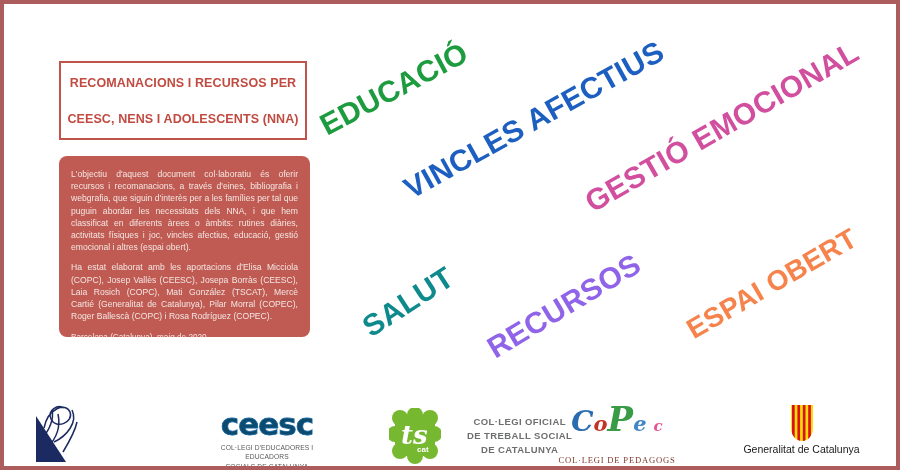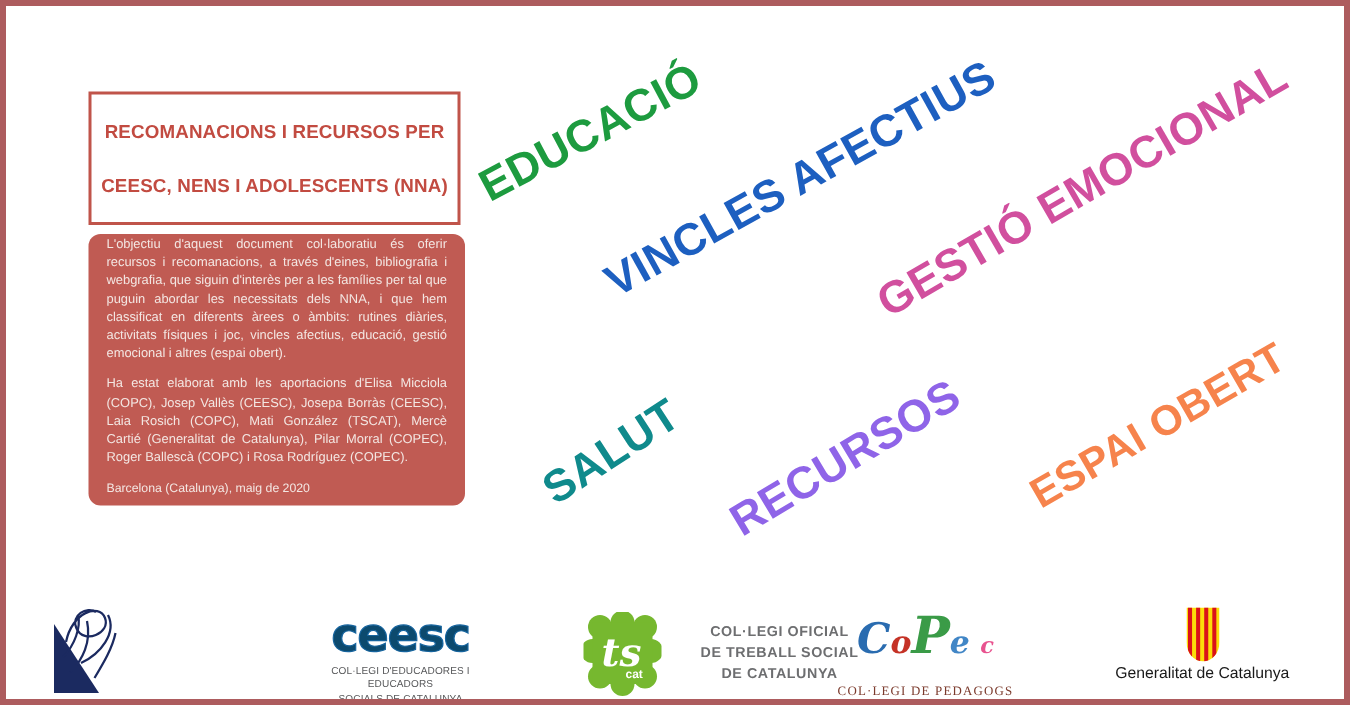--- a/index.html
+++ b/index.html
@@ -4,31 +4,31 @@
 <style>
   * { margin:0; padding:0; box-sizing:border-box; }
   html,body { background:#fff; }
   .poster {
     position:relative; width:900px; height:470px; background:#fff;
     border:4px solid #ad5c5e; overflow:hidden;
     font-family:"Liberation Sans", sans-serif;
   }
   
   .title-box {
-    position:absolute; left:55px; top:57px; width:248px; height:89px;
+    position:absolute; left:55px; top:57px; width:248px; height:79px;
     border:2px solid #c0544a; display:flex; flex-direction:column;
     justify-content:center; align-items:center; text-align:center;
     color:#c24b41; font-weight:700; font-size:12.5px; line-height:1.6;
     letter-spacing:0.1px;
     gap:16px;
   }
   
   .info-box {
     position:absolute; left:55px; top:152px; width:251px; height:181px;
-    background:#c05b53; border-radius:8px; padding:0 12px 10px 12px;
+    background:#c05b53; border-radius:8px; padding:12px 12px 10px 12px;
     color:#f3e6e2; font-size:8.6px; line-height:1.42; text-align:justify;
     overflow:hidden;
   }
   .info-box p + p { margin-top:8px; }
   .info-box .date { margin-top:10px; font-size:8.2px; text-align:left; }
   
   .kw {
     position:absolute; font-weight:700; white-space:nowrap;
     transform:translate(-50%,-50%) rotate(var(--r)); letter-spacing:0.3px;
   }
@@ -44,21 +44,21 @@
   .logo-ceesc { position:absolute; left:198px; top:405px; width:130px; text-align:center; }
   .logo-ceesc .mark {
     font-size:31px; line-height:30px; font-weight:700; letter-spacing:-1px;
     font-family:"DejaVu Sans", sans-serif;
     -webkit-text-stroke:0.8px #16649e;
   }
   .logo-ceesc .sub { margin-top:4px; font-size:6.7px; line-height:1.4; color:#58595b; letter-spacing:0.1px; }
   .logo-tscat { position:absolute; left:385px; top:404px; display:flex; align-items:center; gap:26px;text-align:center; }
   .logo-tscat .txt { font-size:9.5px; font-weight:700; line-height:1.5; color:#6d6e70; letter-spacing:0.4px; }
   .logo-copec { position:absolute; left:552px; top:397px; width:122px; text-align:center; }
-  .logo-copec .mark { font-family:"DejaVu Serif", serif; font-style:italic; line-height:46px; height:38px; }
+  .logo-copec .mark { font-family:"DejaVu Serif", serif; font-style:italic; line-height:36px; height:38px; }
   .cp { display:inline-block; font-weight:700; }
   .cp-0 { font-size:28px; }
   .cp-1 { font-size:21px; }
   .cp-2 { font-size:34px; }
   .cp-3 { font-size:21px; }
   .cp-4 { font-size:15px; margin-left:7px; }
   .logo-copec .sub { font-family:Liberation Serif, serif; font-size:8.6px; line-height:1.3; color:#7b3a2c; letter-spacing:0.8px; margin-top:16px; }
   .logo-gene { position:absolute; left:720px; top:400px; width:155px; text-align:center; }
   .logo-gene .flag { display:block; margin:0 auto 1px auto; }
   .logo-gene .l1 { font-size:10.5px; color:#1a1a1a; line-height:1.15; }

